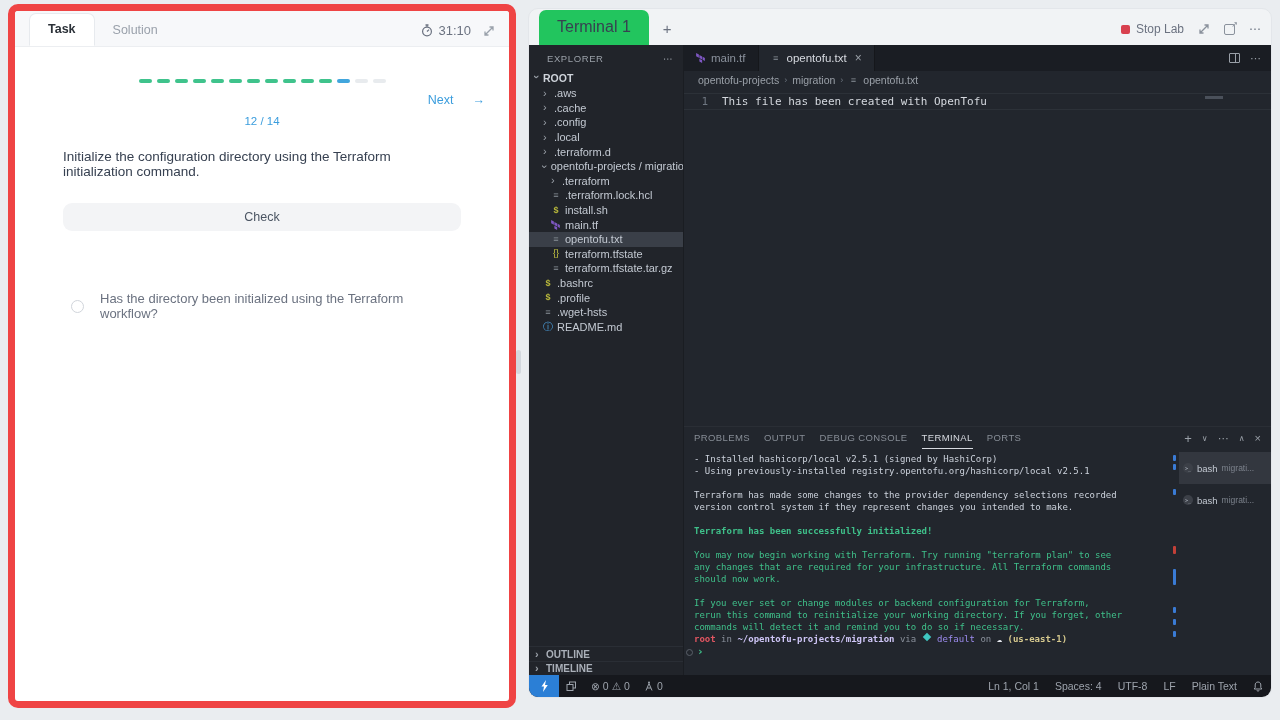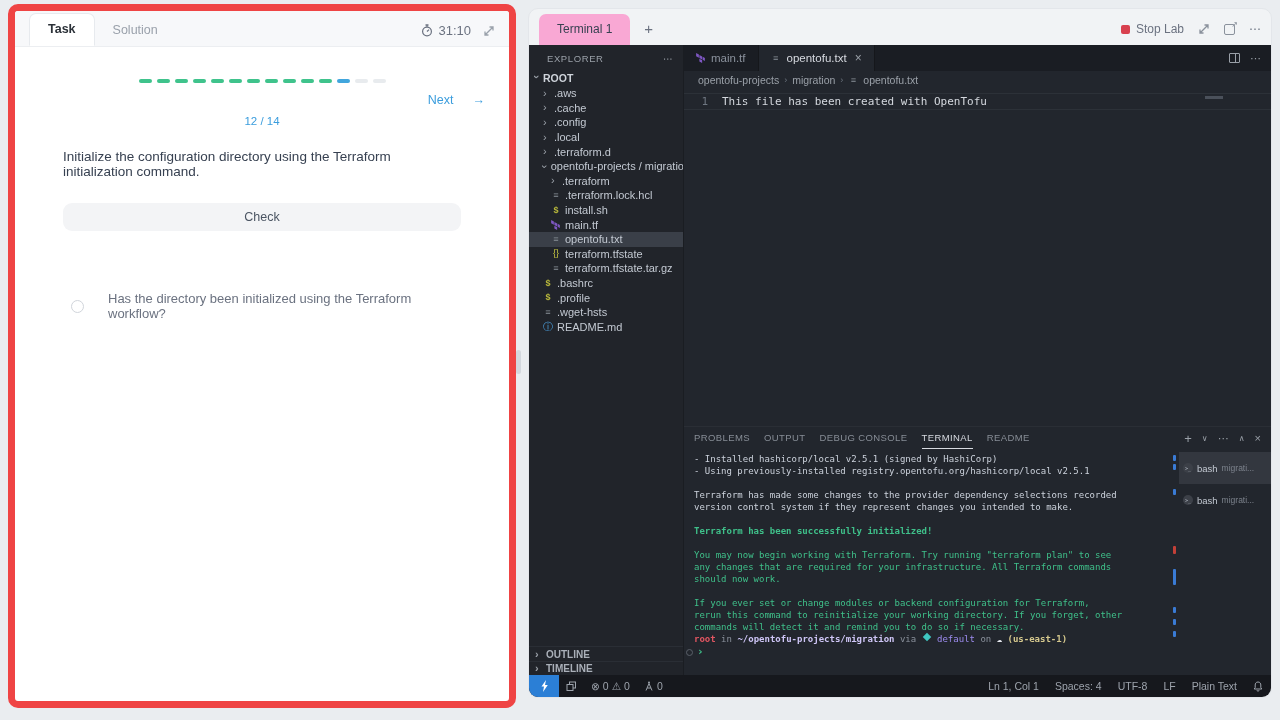--- a/index.html
+++ b/index.html
@@ -21,35 +21,35 @@
   .dash { width:13px; height:4px; border-radius:2px; background:#e8ebee; }
   .dash.done { background:#3fc38c; }
   .dash.cur  { background:#41a6dd; }
   .next-row { display:flex; justify-content:flex-end; padding:10px 24px 0; }
   .next-link { color:#3b9ddd; font-size:12.5px; cursor:pointer; display:flex; gap:19px; align-items:center; }
   .step-count { text-align:center; color:#3b9ddd; font-size:11.5px; margin-top:8px; }
   .task-text { padding:22px 48px 0; font-size:13.5px; color:#374151; }
   .check-btn { margin:24px 48px 0; height:28px; width:calc(100% - 96px);
     background:#f3f4f6; border:none; border-radius:9px; color:#4b5563;
     font-size:12.5px; cursor:pointer; font-family:inherit; }
-  .question-row { display:flex; align-items:center; gap:24px; padding:60px 56px 0; }
+  .question-row { display:flex; align-items:center; gap:16px; padding:60px 56px 0; }
   .radio { width:13px; height:13px; border:1.5px solid #d1d5db; border-radius:50%; flex:none; }
   .question-label { font-size:13px; color:#6b7280; }
 
   
   .sash-handle { position:absolute; left:516px; top:350px; width:5px; height:24px;
     background:#d3d8de; border-radius:3px; }
 
   
   .ide-card { position:absolute; left:528px; top:8px; width:744px; height:690px;
     background:#f1f3f5; border-radius:10px; overflow:hidden; display:flex; flex-direction:column;
     border:1px solid #e3e6ea; }
   .ide-topbar { height:36px; display:flex; align-items:flex-end; padding:0 10px; flex:none; }
-  .term-tab { background:#f9a8d4; border-radius:7px 7px 0 0; padding:8px 18px 9px;
-    font-size:12px; color:#374151; }
+  .term-tab { background:#22c55e; border-radius:7px 7px 0 0; padding:8px 18px 9px;
+    font-size:16px; color:#374151; }
   .plus-btn { color:#6b7280; font-size:15px; padding:0 14px 8px; cursor:pointer; }
   .top-right { margin-left:auto; display:flex; align-items:center; gap:14px;
     padding-bottom:9px; color:#6b7280; font-size:12px; }
   .stop-lab { display:flex; align-items:center; gap:6px; cursor:pointer; }
   .stop-square { width:9px; height:9px; background:#d8404e; border-radius:2px; }
   .openext-icon { width:11px; height:11px; border:1.2px solid #8a919c; border-radius:2px;
     position:relative; }
   .openext-icon::after { content:"↗"; position:absolute; top:-5px; right:-4px; font-size:8px; color:#8a919c; }
 
   
@@ -370,21 +370,21 @@
         </div>
         <div class="minimap-dash"></div>
       </div>
 
       <div class="panel">
         <div class="panel-tabs">
           <span class="p-tab">PROBLEMS</span>
           <span class="p-tab">OUTPUT</span>
           <span class="p-tab">DEBUG CONSOLE</span>
           <span class="p-tab active">TERMINAL</span>
-          <span class="p-tab">README</span>
+          <span class="p-tab">PORTS</span>
           <div class="panel-actions">
             <span style="font-size:13px;">+</span>
             <span style="font-size:8px;">∨</span>
             <span>⋯</span>
             <span style="font-size:8px;">∧</span>
             <span>×</span>
           </div>
         </div>
 
         <div class="panel-body">

